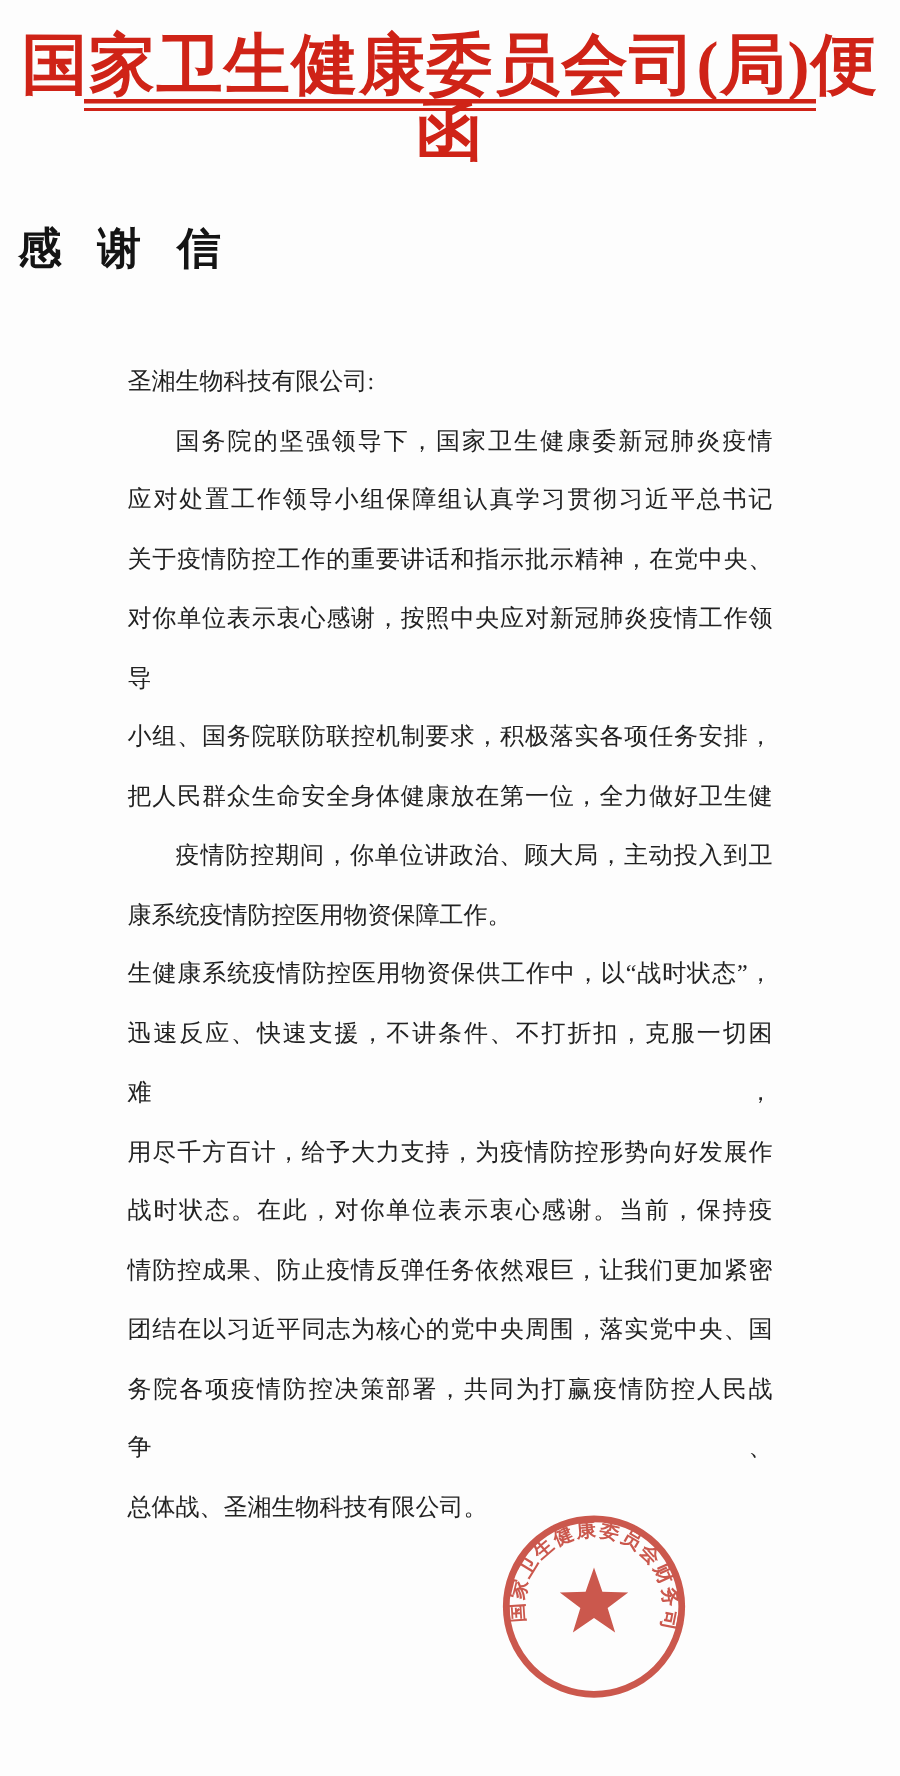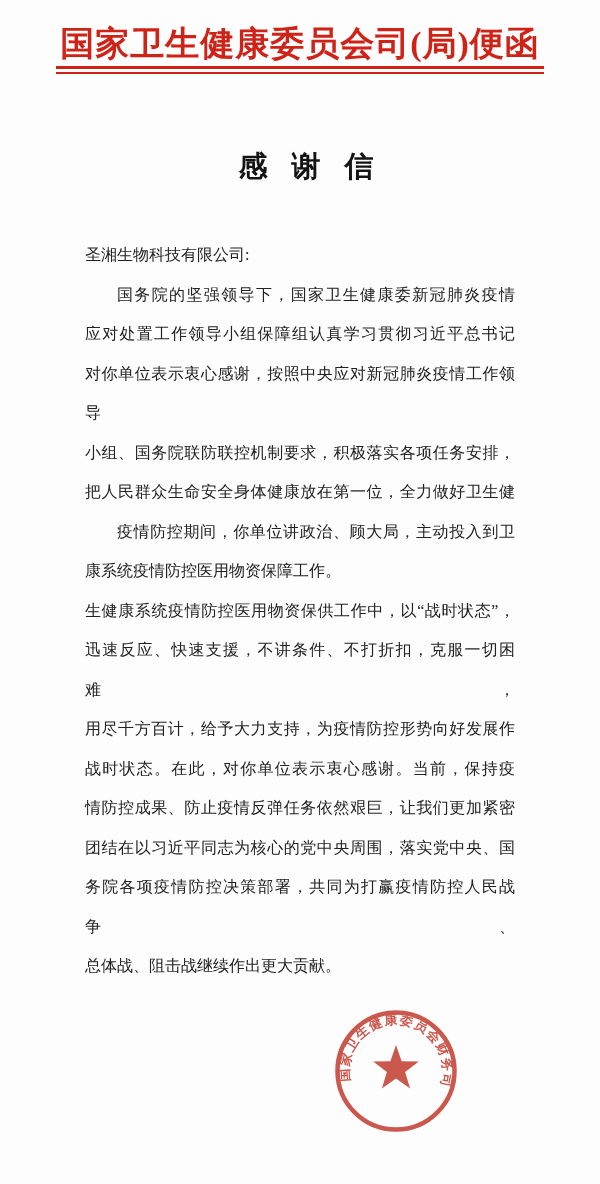--- a/index.html
+++ b/index.html
@@ -14,32 +14,31 @@
     position:relative;
     width:600px;height:1184px;
     background:var(--paper);
     overflow:hidden;
     font-family:"Liberation Serif","DejaVu Serif",serif;
     color:var(--ink);
   }
   .header-title{
     position:absolute;top:22px;left:0;right:0;
     text-align:center;
-    font-size:34px;line-height:44px;font-weight:bold;
+    font-size:44px;line-height:44px;font-weight:bold;
     letter-spacing:1px;
     color:var(--header-red);
   }
   .header-rule{
     position:absolute;top:66px;left:56px;width:488px;height:3px;
     border-top:3px solid var(--header-red);
     border-bottom:2px solid var(--header-red);
   }
   .letter-title{
     position:absolute;top:148px;left:12px;right:0;
-    text-align:center;
     font-family:"Liberation Sans","DejaVu Sans",sans-serif;
     font-weight:bold;font-size:29px;line-height:36px;
     word-spacing:16px;
     color:#141414;
   }
   .body-block{
     position:absolute;top:235px;left:85px;width:430px;
     font-size:16px;line-height:39.5px;
   }
   .line{
@@ -77,33 +76,34 @@
 
   <div class="header-title">国家卫生健康委员会司(局)便函</div>
   <div class="header-rule"></div>
 
   <div class="letter-title">感 谢 信</div>
 
   <div class="body-block">
     <div class="line noj">圣湘生物科技有限公司:</div>
     <div class="line indent">国务院的坚强领导下，国家卫生健康委新冠肺炎疫情</div>
     <div class="line">应对处置工作领导小组保障组认真学习贯彻习近平总书记</div>
+    <div class="line">关于疫情防控工作的重要讲话和指示批示精神，在党中央、</div>
     <div class="line">对你单位表示衷心感谢，按照中央应对新冠肺炎疫情工作领导</div>
     <div class="line">小组、国务院联防联控机制要求，积极落实各项任务安排，</div>
     <div class="line">把人民群众生命安全身体健康放在第一位，全力做好卫生健</div>
     <div class="line indent">疫情防控期间，你单位讲政治、顾大局，主动投入到卫</div>
     <div class="line noj">康系统疫情防控医用物资保障工作。</div>
     <div class="line">生健康系统疫情防控医用物资保供工作中，以“战时状态”，</div>
     <div class="line">迅速反应、快速支援，不讲条件、不打折扣，克服一切困难，</div>
     <div class="line">用尽千方百计，给予大力支持，为疫情防控形势向好发展作</div>
     <div class="line">战时状态。在此，对你单位表示衷心感谢。当前，保持疫</div>
     <div class="line">情防控成果、防止疫情反弹任务依然艰巨，让我们更加紧密</div>
     <div class="line">团结在以习近平同志为核心的党中央周围，落实党中央、国</div>
     <div class="line">务院各项疫情防控决策部署，共同为打赢疫情防控人民战争、</div>
-    <div class="line noj">总体战、阻击战继续作出更大贡献。</div>
+    <div class="line noj">总体战、圣湘生物科技有限公司。</div>
   </div>
 
 
   <svg class="seal" viewBox="0 0 128 128" width="128" height="128" xmlns="http://www.w3.org/2000/svg">
     <defs>
       <path id="sealArc" d="M 18.6 76.2 A 47 47 0 1 1 109.4 76.2" fill="none"></path>
     </defs>
     <circle class="seal-ring" cx="64" cy="64" r="58.5"></circle>
     <polygon class="seal-star" points="64,38 58.4,54.2 41.2,54.6 54.9,65 49.9,81.4 64,71.6 78.1,81.4 73.1,65 86.8,54.6 69.6,54.2"></polygon>
     <text class="seal-text">

